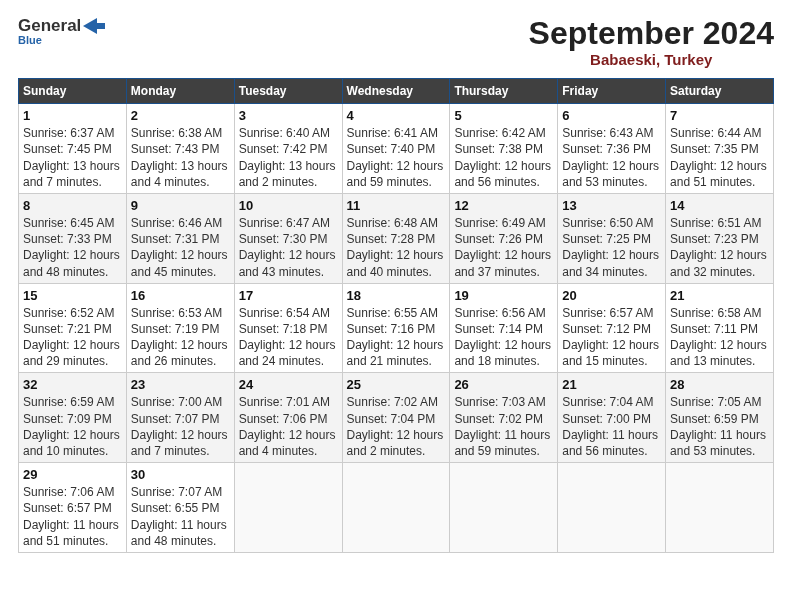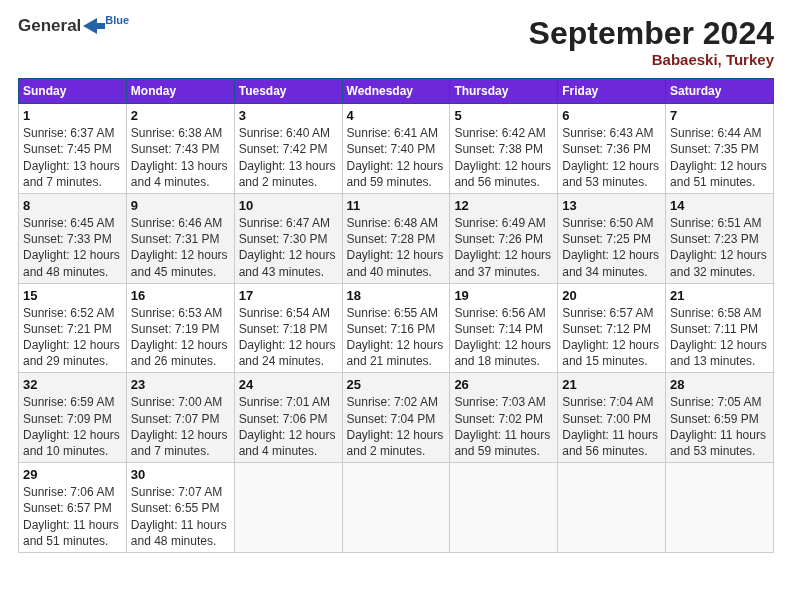--- a/index.html
+++ b/index.html
@@ -17,44 +17,45 @@
       background: #fff;
     }
     .header {
       display: flex;
       justify-content: space-between;
       align-items: flex-start;
       margin-bottom: 10px;
     }
     .logo {
       display: flex;
+      flex-direction: column;
       align-items: flex-start;
     }
     .title-block {
-      text-align: right;
+      text-align: center;
       margin-left: 32px;
     }
     .title-block h1 {
       font-size: 32px;
       font-weight: bold;
       color: #222;
       line-height: 1.1;
     }
     .title-block h2 {
       font-size: 15px;
       font-weight: bold;
       color: #7f1d1d;
     }
     .calendar {
       width: 100%;
       border-collapse: collapse;
       table-layout: fixed;
     }
     .calendar thead th {
-      background: #6d28d9;
+      background: #404040;
       color: #fff;
       font-size: 12px;
       font-weight: bold;
       padding: 5px 4px;
       text-align: left;
       border: 1px solid #1a4f8a;
     }
     .calendar tbody td {
       border: 1px solid #ccc;
       vertical-align: top;

